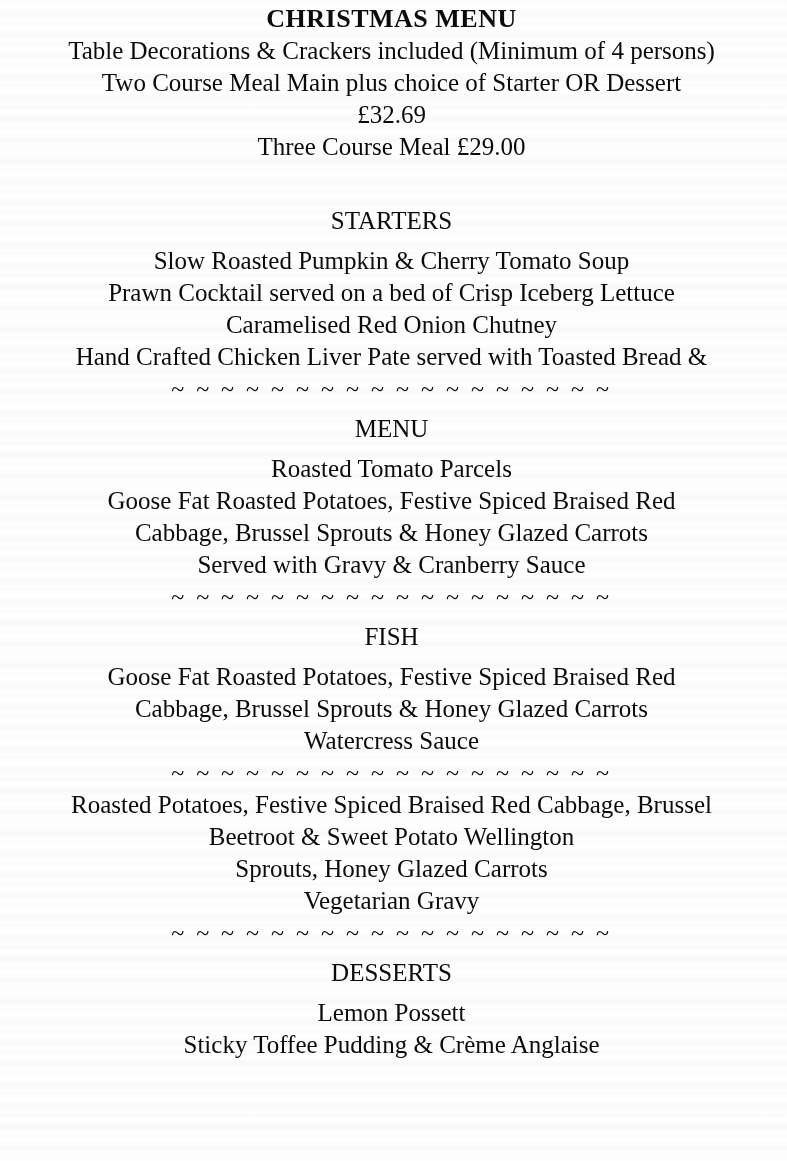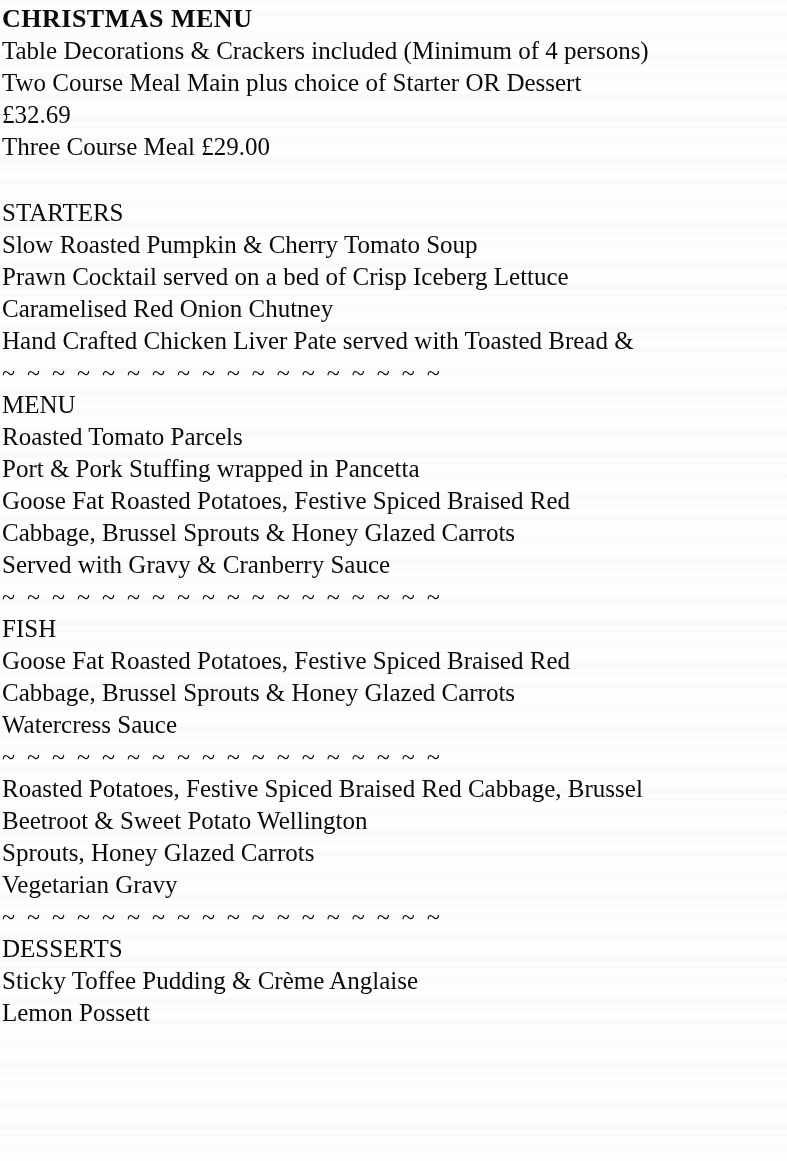--- a/index.html
+++ b/index.html
@@ -15,37 +15,37 @@
         rgba(0,0,0,0.015) 0px, rgba(0,0,0,0) 7px,
         rgba(0,0,0,0.025) 14px, rgba(0,0,0,0) 21px),
       #ffffff;
     font-family: "Liberation Serif", "DejaVu Serif", serif;
     color: #0b0b0b;
   }
   .menu {
     box-sizing: border-box;
     width: 787px;
     padding: 3px 6px 0 2px;
-    text-align: left;
+    text-align: center;
     font-size: 25px;
     line-height: 32px;
   }
   .menu-title {
     margin: 0;
     font-size: 26px;
     font-weight: bold;
     line-height: 32px;
     letter-spacing: 0.5px;
   }
   .line {
     line-height: 32px;
     white-space: nowrap;
   }
   .section-title {
-    margin: 0;
+    margin: 8px;
     font-size: 25px;
     font-weight: normal;
     line-height: 32px;
   }
   .divider {
     line-height: 32px;
     letter-spacing: 3px;
     font-size: 24px;
   }
   .header-gap {
@@ -72,21 +72,20 @@
         <h2 class="section-title">STARTERS</h2>
         <div class="line">Slow Roasted Pumpkin &amp; Cherry Tomato Soup</div>
         <div class="line">Prawn Cocktail served on a bed of Crisp Iceberg Lettuce</div>
         <div class="line">Caramelised Red Onion Chutney</div>
         <div class="line">Hand Crafted Chicken Liver Pate served with Toasted Bread &amp;</div>
         <div class="divider">~ ~ ~ ~ ~ ~ ~ ~ ~ ~ ~ ~ ~ ~ ~ ~ ~ ~</div>
       </div>
       <div class="section">
         <h2 class="section-title">MENU</h2>
         <div class="line">Roasted Tomato Parcels</div>
-        <div class="line">Port &amp; Pork Stuffing wrapped in Pancetta</div>
         <div class="line">Goose Fat Roasted Potatoes, Festive Spiced Braised Red</div>
         <div class="line">Cabbage, Brussel Sprouts &amp; Honey Glazed Carrots</div>
         <div class="line">Served with Gravy &amp; Cranberry Sauce</div>
         <div class="divider">~ ~ ~ ~ ~ ~ ~ ~ ~ ~ ~ ~ ~ ~ ~ ~ ~ ~</div>
       </div>
       <div class="section">
         <h2 class="section-title">FISH</h2>
         <div class="line">Goose Fat Roasted Potatoes, Festive Spiced Braised Red</div>
         <div class="line">Cabbage, Brussel Sprouts &amp; Honey Glazed Carrots</div>
         <div class="line">Watercress Sauce</div>
@@ -94,17 +93,17 @@
       </div>
       <div class="section">
         <div class="line">Roasted Potatoes, Festive Spiced Braised Red Cabbage, Brussel</div>
         <div class="line">Beetroot &amp; Sweet Potato Wellington</div>
         <div class="line">Sprouts, Honey Glazed Carrots</div>
         <div class="line">Vegetarian Gravy</div>
         <div class="divider">~ ~ ~ ~ ~ ~ ~ ~ ~ ~ ~ ~ ~ ~ ~ ~ ~ ~</div>
       </div>
       <div class="section">
         <h2 class="section-title">DESSERTS</h2>
+        <div class="line">Lemon Possett</div>
         <div class="line">Sticky Toffee Pudding &amp; Crème Anglaise</div>
-        <div class="line">Lemon Possett</div>
       </div>
     </div>
 </div>
 
 </body></html>

